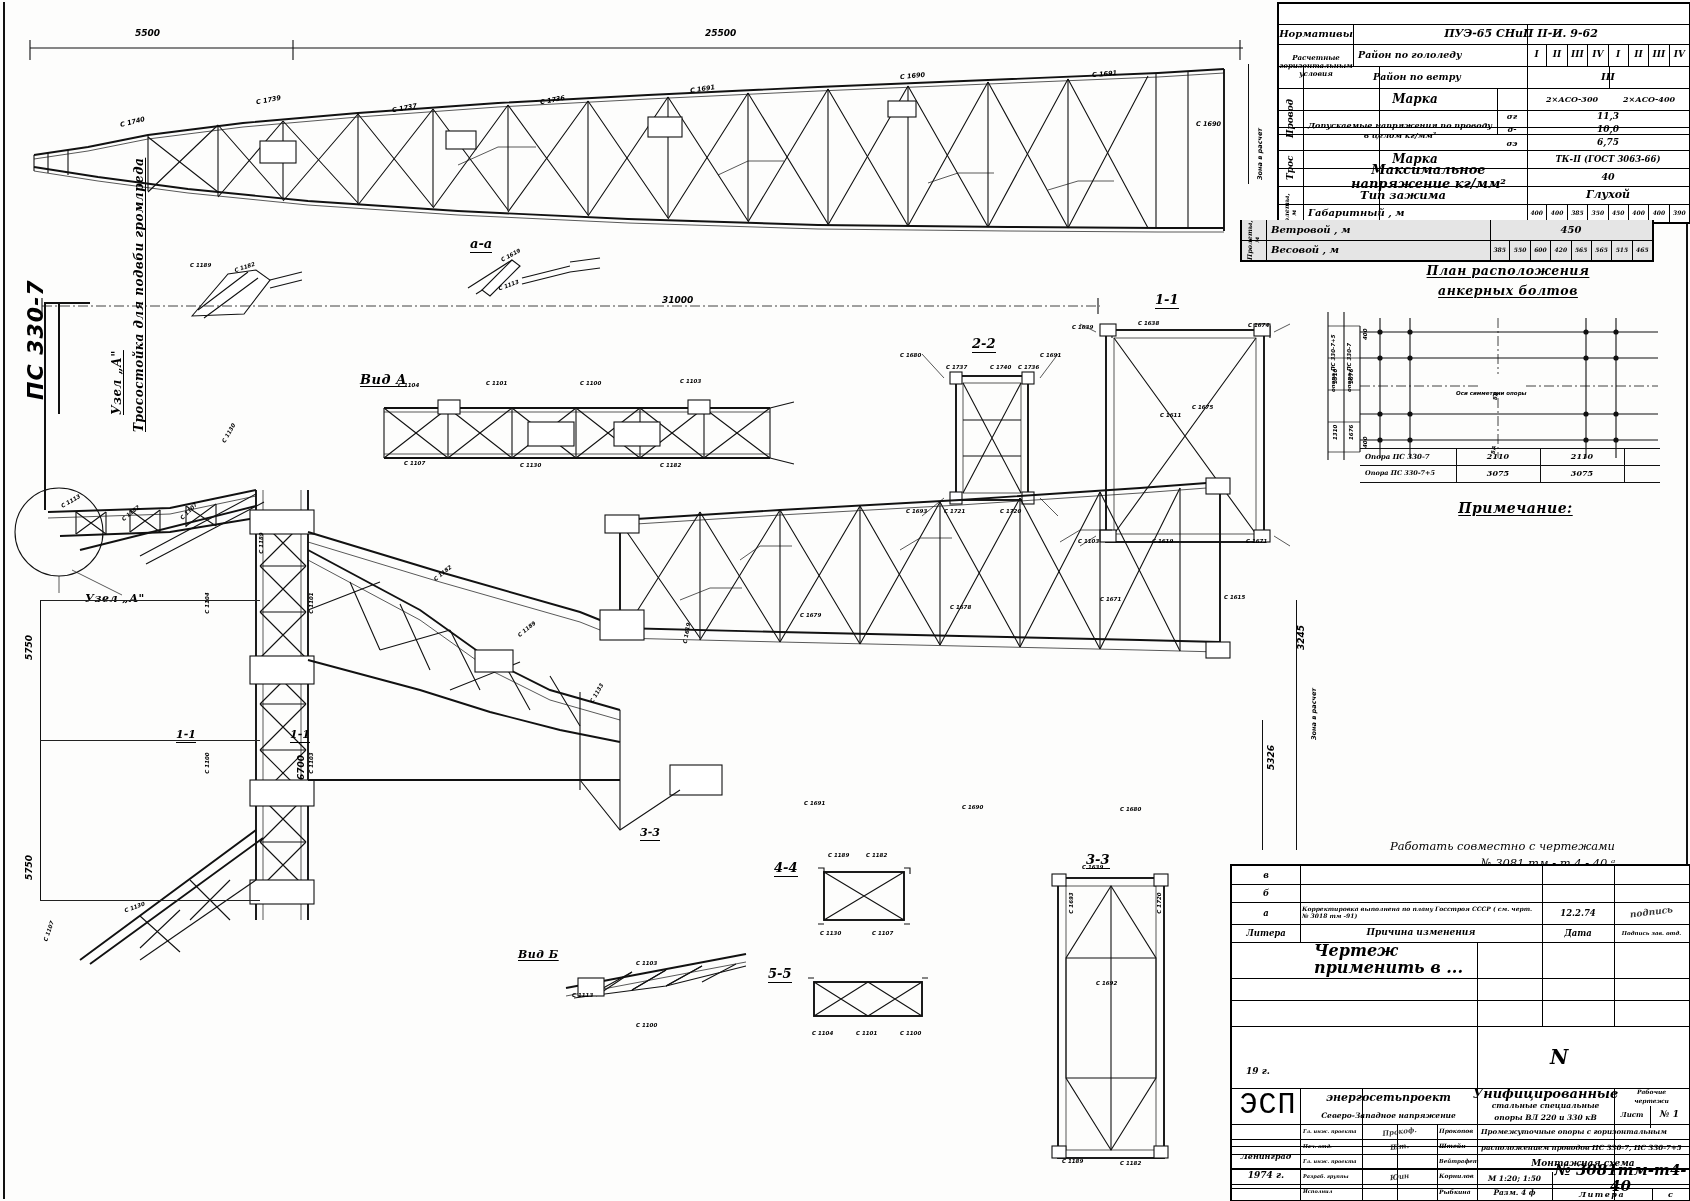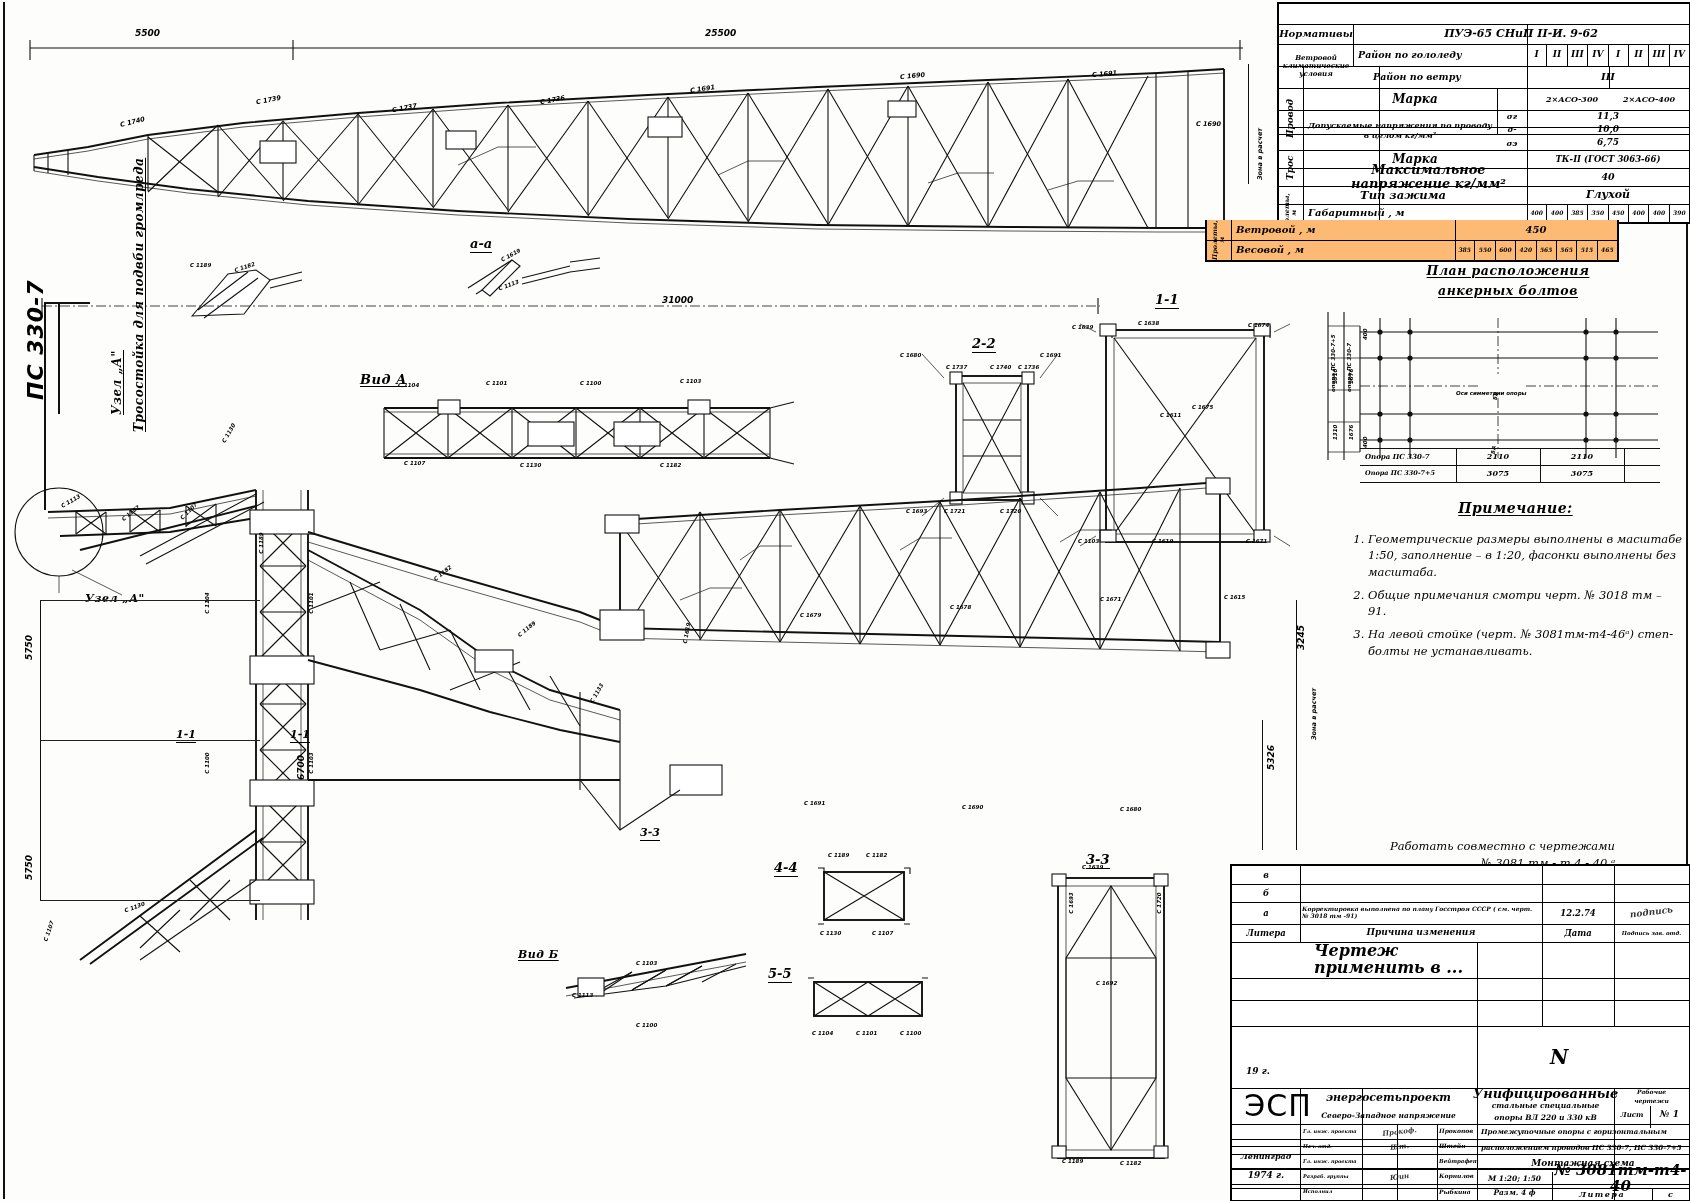--- a/index.html
+++ b/index.html
@@ -447,21 +447,21 @@
     <div class="c" style="left:100px;top:62px;bottom:0;"></div>
     <div class="c" style="left:218px;top:84px;height:46px;"></div>
     <div class="c" style="left:248px;top:20px;height:42px;"></div>
     <div class="c" style="left:248px;top:62px;bottom:0;"></div>
     <div class="c" style="left:330px;top:62px;height:22px;"></div>
 
 
     <div class="cell" style="left:0;top:20px;width:74px;height:20px;">Нормативы</div>
     <div class="cell" style="left:74px;top:20px;width:336px;height:20px;font-size:11px;">ПУЭ-65   СНиП II-И. 9-62</div>
 
-    <div class="cell" style="left:0;top:40px;width:74px;height:44px;font-size:7px;line-height:1.15;flex-direction:column;">Ветровой климатические условия</div>
+    <div class="cell" style="left:0;top:40px;width:74px;height:44px;font-size:7px;line-height:1.15;flex-direction:column;">Расчетные горизонтальным условия</div>
     <div class="cell cellL" style="left:74px;top:40px;width:174px;height:22px;font-size:9.5px;">Район по гололеду</div>
     <div class="cell cellL" style="left:74px;top:62px;width:174px;height:22px;font-size:9.5px;padding-left:20px;">Район по ветру</div>
     <div style="position:absolute;left:248px;top:40px;width:162px;height:22px;display:flex;">
       <div class="cell" style="position:relative;flex:1;height:22px;border-right:1.3px solid #000;font-size:9px;">I</div>
       <div class="cell" style="position:relative;flex:1;height:22px;border-right:1.3px solid #000;font-size:9px;">II</div>
       <div class="cell" style="position:relative;flex:1;height:22px;border-right:1.3px solid #000;font-size:9px;">III</div>
       <div class="cell" style="position:relative;flex:1;height:22px;border-right:1.3px solid #000;font-size:9px;">IV</div>
       <div class="cell" style="position:relative;flex:1;height:22px;border-right:1.3px solid #000;font-size:9px;">I</div>
       <div class="cell" style="position:relative;flex:1;height:22px;border-right:1.3px solid #000;font-size:9px;">II</div>
       <div class="cell" style="position:relative;flex:1;height:22px;border-right:1.3px solid #000;font-size:9px;">III</div>
@@ -498,21 +498,21 @@
       <div class="cell" style="position:relative;flex:1;height:18px;border-right:1.1px solid #000;font-size:6px;">400</div>
       <div class="cell" style="position:relative;flex:1;height:18px;border-right:1.1px solid #000;font-size:6px;">385</div>
       <div class="cell" style="position:relative;flex:1;height:18px;border-right:1.1px solid #000;font-size:6px;">350</div>
       <div class="cell" style="position:relative;flex:1;height:18px;border-right:1.1px solid #000;font-size:6px;">450</div>
       <div class="cell" style="position:relative;flex:1;height:18px;border-right:1.1px solid #000;font-size:6px;">400</div>
       <div class="cell" style="position:relative;flex:1;height:18px;border-right:1.1px solid #000;font-size:6px;">400</div>
       <div class="cell" style="position:relative;flex:1;height:18px;font-size:6px;">390</div>
     </div>
   </div>
 
-  <div style="position:absolute;left:1205px;top:220px;width:410px;height:40px;border:2px solid #000;border-top:none;background:#fdba74;">
+  <div style="position:absolute;left:1240px;top:220px;width:410px;height:40px;border:2px solid #000;border-top:none;background:#e5e5e5;">
     <div style="position:absolute;left:24px;top:0;bottom:0;border-left:1.4px solid #000;"></div>
     <div style="position:absolute;left:248px;top:0;bottom:0;border-left:1.4px solid #000;"></div>
     <div style="position:absolute;left:0;right:0;top:20px;border-top:1.4px solid #000;"></div>
     <div class="cell vert" style="left:0;top:0;width:24px;height:40px;font-size:6.5px;">Пролеты, м</div>
     <div class="cell cellL" style="left:24px;top:0;width:224px;height:20px;font-size:10px;">Ветровой ,     м</div>
     <div class="cell" style="left:248px;top:0;width:162px;height:20px;font-size:10px;">450</div>
     <div class="cell cellL" style="left:24px;top:20px;width:224px;height:20px;font-size:10px;">Весовой    ,    м</div>
     <div style="position:absolute;left:248px;top:20px;width:162px;height:20px;display:flex;">
       <div class="cell" style="position:relative;flex:1;height:20px;border-right:1.1px solid #000;font-size:6px;">385</div>
       <div class="cell" style="position:relative;flex:1;height:20px;border-right:1.1px solid #000;font-size:6px;">550</div>
@@ -584,25 +584,20 @@
       <div class="cell" style="left:96px;top:0;width:84px;height:17px;font-size:8px;">2110</div>
       <div class="cell" style="left:180px;top:0;width:84px;height:17px;font-size:8px;">2110</div>
       <div class="cell cellL" style="left:0;top:17px;width:96px;height:17px;font-size:6.5px;">Опора ПС 330-7+5</div>
       <div class="cell" style="left:96px;top:17px;width:84px;height:17px;font-size:8px;">3075</div>
       <div class="cell" style="left:180px;top:17px;width:84px;height:17px;font-size:8px;">3075</div>
     </div>
   </div>
 
   <div id="notes">
     <div class="ttl hand ul">Примечание:</div>
-    <ol>
-      <li class="hand-n">Геометрические размеры выполнены в масштабе   1:50, заполнение – в 1:20, фасонки выполнены без масштаба.</li>
-      <li class="hand-n">Общие примечания смотри черт. № 3018 тм – 91.</li>
-      <li class="hand-n">На левой стойке (черт. № 3081тм-т4-46ᵃ) степ-болты не устанавливать.</li>
-    </ol>
   </div>
 
   <div id="workwith" class="hand-n">
     <div class="l1">Работать  совместно  с чертежами</div>
     <div class="l2">№ 3081 тм - т 4 - 40 ᵃ</div>
     <div class="l3">лист 2  и</div>
     <div class="l4">№ 3081 тм - т 4 - 41 ᵃ</div>
   </div>
 
   <div id="tblock">
@@ -640,21 +635,21 @@
 
     <div class="tcell tc-c" style="left:0;top:58px;width:68px;height:18px;">Литера</div>
     <div class="tcell tc-c" style="left:68px;top:58px;width:242px;height:18px;font-size:9px;">Причина      изменения</div>
     <div class="tcell tc-c" style="left:310px;top:58px;width:72px;height:18px;">Дата</div>
     <div class="tcell tc-c" style="left:382px;top:58px;width:75px;height:18px;font-size:5.5px;line-height:1.1;">Подпись зав. отд.</div>
 
     <div class="tcell" style="left:68px;top:76px;width:177px;height:36px;font-size:16px;padding-left:14px;">Чертеж   применить  в ...</div>
     <div class="tcell" style="left:0;top:190px;width:68px;height:32px;font-size:9px;padding-left:14px;">19      г.</div>
     <div class="tcell" style="left:310px;top:160px;width:72px;height:62px;font-size:20px;padding-left:8px;font-family:'DejaVu Serif',serif;">N</div>
 
-    <div class="tcell tc-c esp" style="left:12px;top:222px;width:68px;height:36px;">ЭСП</div>
+    <div class="tcell tc-c esp" style="left:2px;top:222px;width:68px;height:36px;font-family:Liberation Mono, monospace;">ЭСП</div>
     <div class="tcell tc-c" style="left:68px;top:222px;width:177px;height:20px;font-size:11px;">энергосетьпроект</div>
     <div class="tcell tc-c" style="left:68px;top:242px;width:177px;height:16px;font-size:7.5px;">Северо-Западное напряжение</div>
     <div class="tcell tc-c" style="left:245px;top:222px;width:137px;height:12px;font-size:13px;">Унифицированные</div>
     <div class="tcell tc-c" style="left:245px;top:234px;width:137px;height:12px;font-size:7.5px;">стальные   специальные</div>
     <div class="tcell tc-c" style="left:245px;top:246px;width:137px;height:12px;font-size:7.5px;">опоры     ВЛ 220 и 330 кВ</div>
     <div class="tcell tc-c" style="left:382px;top:222px;width:75px;height:9px;font-size:6px;">Рабочие</div>
     <div class="tcell tc-c" style="left:382px;top:231px;width:75px;height:9px;font-size:6px;">чертежи</div>
     <div class="tcell tc-c" style="left:382px;top:240px;width:36px;height:18px;font-size:7px;">Лист</div>
     <div class="tcell tc-c" style="left:418px;top:240px;width:39px;height:18px;font-size:9px;">№ 1</div>
 

